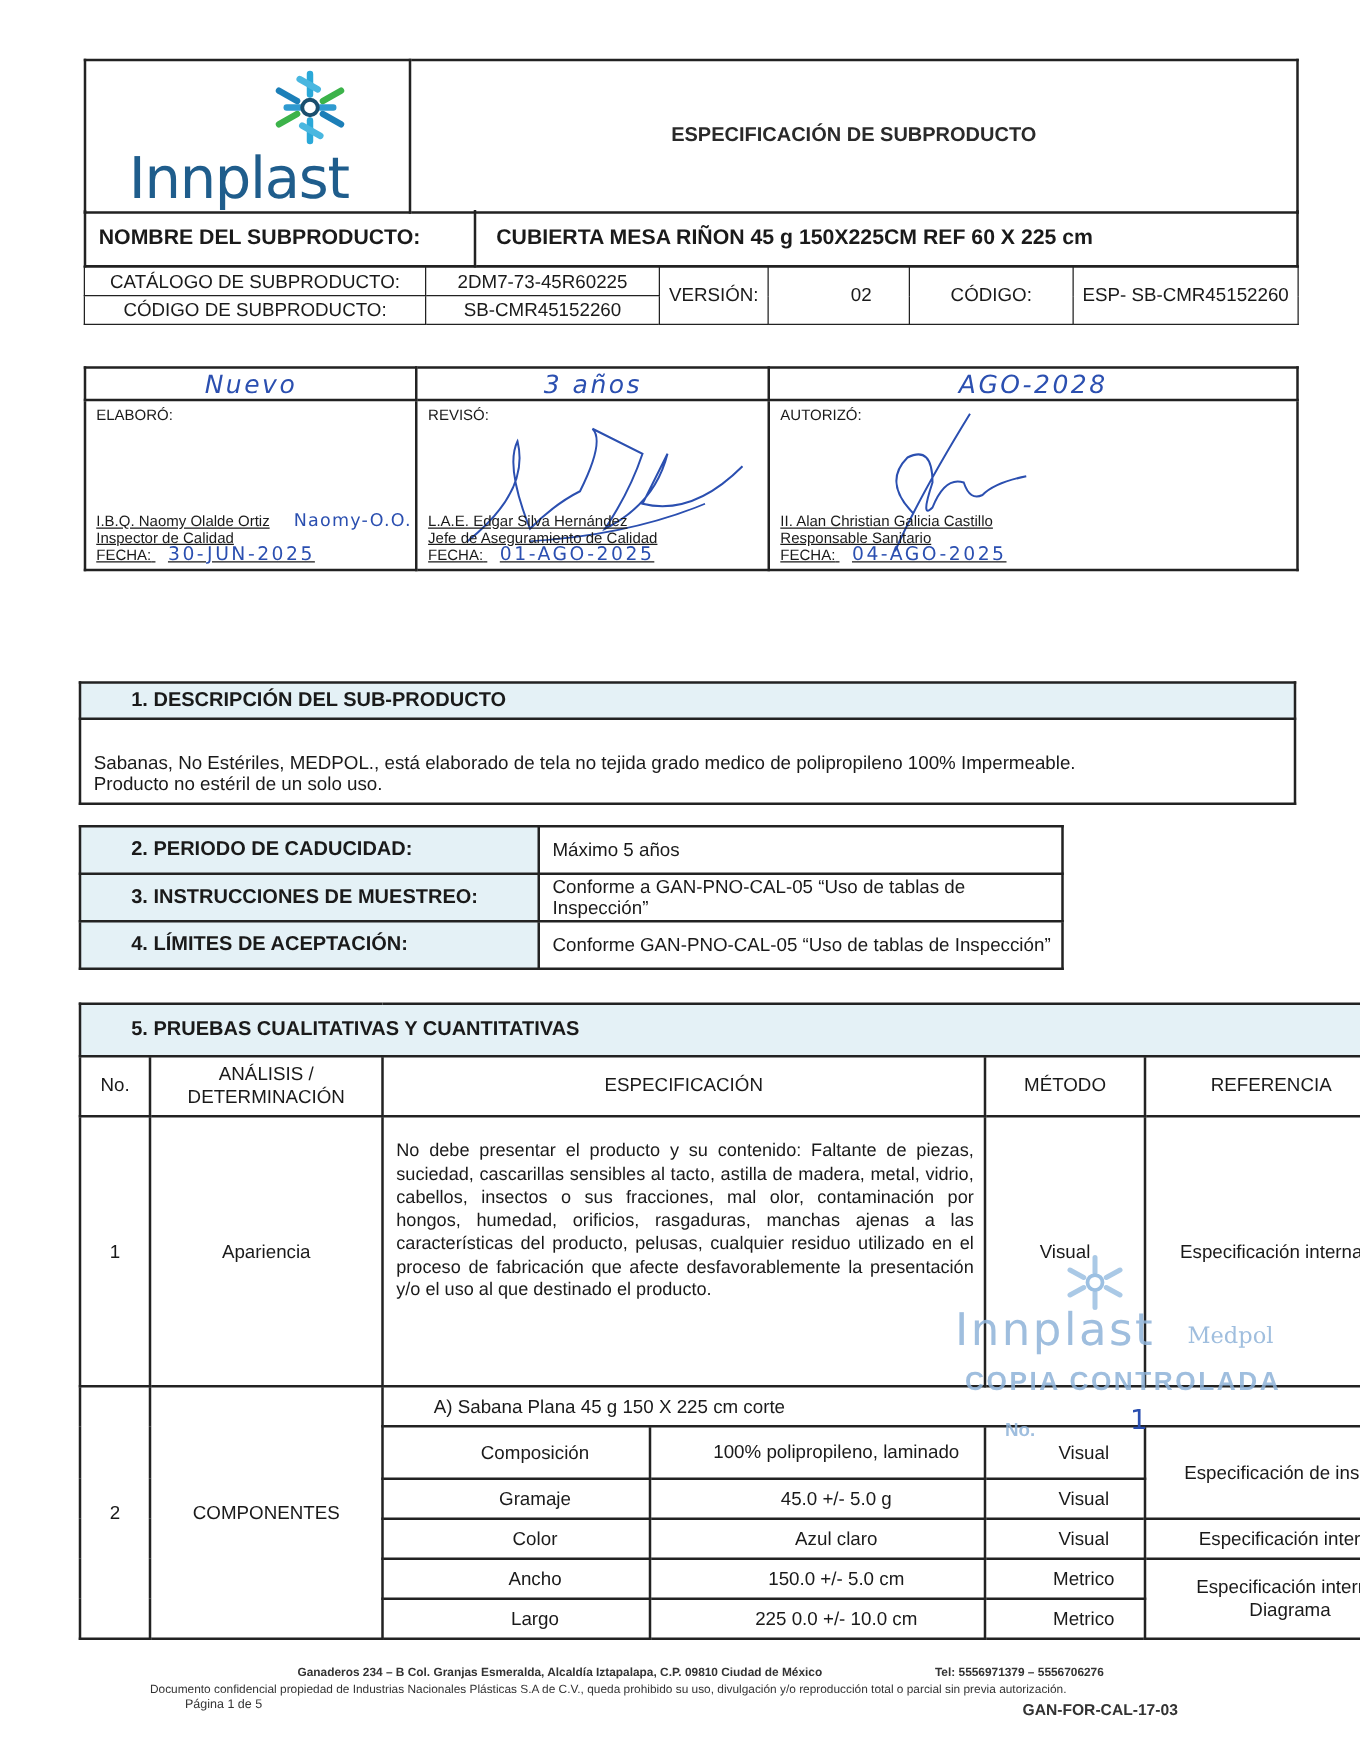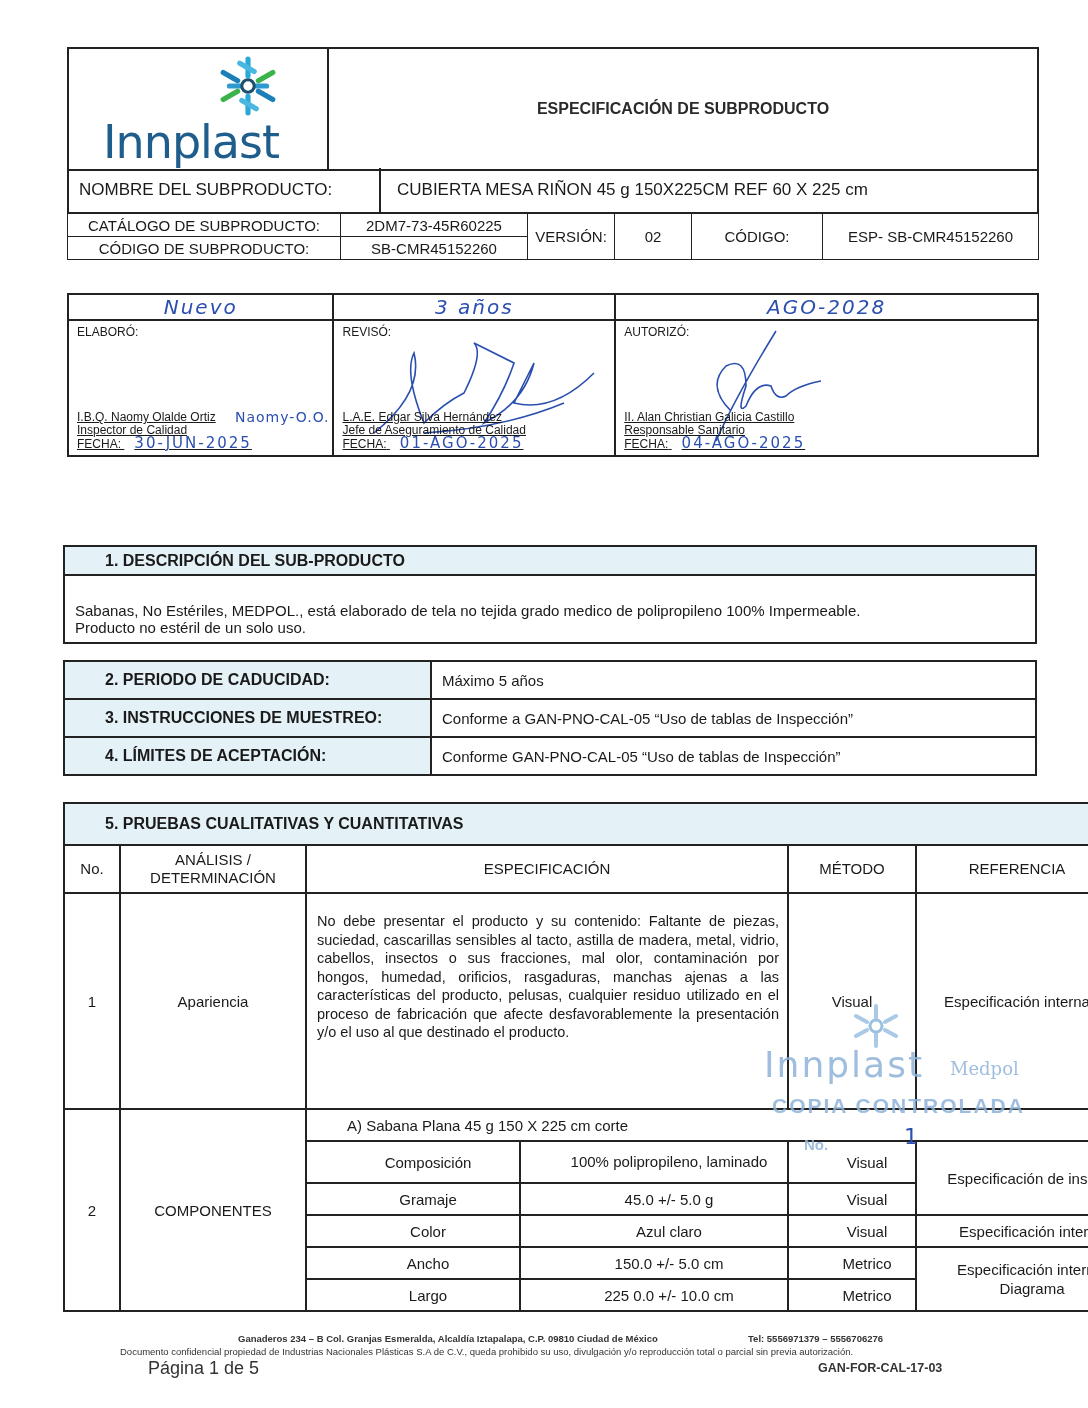--- a/index.html
+++ b/index.html
@@ -10,57 +10,57 @@
   .thin td { border-width: 1.5px; }
   .c { text-align: center; }
   .hand { font-family: "DejaVu Sans", sans-serif; color: #2b4fb0; font-style: italic; letter-spacing: 2px; }
   
   #hdr-box { left: 67px; top: 47px; width: 972px; }
   #hdr-box td { font-size: 16px; margin-left: 19px; }
   .logo-cell { width: 258px; height: 120px; position: relative; }
   .logo-text { position: absolute; left: 34px; top: 66px; font-size: 46px; color: #1f5d8c; font-weight: normal; letter-spacing: -1px; font-family: "DejaVu Sans", sans-serif; }
   .logo-star { position: absolute; left: 148px; top: 6px; width: 62px; height: 62px; }
   .title-cell { font-size: 19px; font-weight: bold; color: #2a2a2a; text-align: center; }
-  .name-row td { height: 44px; font-size: 17px; font-weight: normal; }
+  .name-row td { height: 44px; font-size: 17px; font-weight: bold; }
   .cat td { height: 22px; font-size: 15px; }
   
   #appr { left: 67px; top: 293px; width: 972px; }
   #appr td { vertical-align: top; font-size: 12px; }
   .appr-h { height: 27px; font-size: 16px !important; font-weight: bold; text-align: center; vertical-align: middle !important; }
   .appr-v { height: 24px; text-align: center; vertical-align: middle !important; font-size: 20px !important; }
   .sig-cell { height: 134px; position: relative; }
   .sig-label { position: absolute; left: 8px; top: 4px; font-size: 12px; }
   .sig-name { position: absolute; left: 8px; bottom: 4px; font-size: 12px; line-height: 13px; text-decoration: underline; }
   .sig-svg { position: absolute; }
   
   #s1 { left: 63px; top: 545px; width: 974px; }
   #s1 td { font-size: 15px; }
   .sec-h { height: 27px; background: #e4f1f6; font-weight: bold; padding-left: 40px !important; font-size: 16px !important; }
   .desc { height: 54px; padding: 6px 10px !important; line-height: 17px; vertical-align: bottom; }
   
-  #s24 { left: 63px; top: 660px; width: 974px; }
+  #s24 { left: 63px; top: 660px; width: 788px; }
   #s24 td { height: 36px; font-size: 15px; }
   .lbl { background: #e4f1f6; font-weight: bold; padding-left: 40px !important; width: 325px; font-size: 16px !important; }
   .val { padding-left: 10px !important; }
   
   #s5 { left: 63px; top: 802px; width: 1056px; }
   #s5 td { font-size: 15px; }
   .s5-sec { height: 40px; background: #e4f1f6; font-weight: bold; padding-left: 40px !important; font-size: 16px !important; }
   .s5-colh { height: 46px; text-align: center; line-height: 18px; }
   .apar-spec { padding: 18px 8px 20px 10px !important; text-align: justify; line-height: 18.5px; font-size: 14.5px !important; vertical-align: top; }
   .sub td { height: 30px; text-align: center; padding-left: 30px; }
   
   #wm { left: 760px; top: 1000px; width: 280px; height: 150px; pointer-events: none; }
   .wm-text { position: absolute; color: #8fb3d9; opacity: 0.85; }
   
   #footer { left: 0; top: 1333px; width: 1088px; }
   .f1 { position: absolute; left: 238px; top: 0; font-size: 9.5px; font-weight: bold; color: #333; white-space: nowrap; }
   .f1b { position: absolute; left: 748px; top: 0; font-size: 9.5px; font-weight: bold; color: #333; white-space: nowrap; }
   .f2 { position: absolute; left: 120px; top: 13px; font-size: 9.5px; color: #333; white-space: nowrap; }
-  .f3 { position: absolute; left: 148px; top: 25px; font-size: 18px; color: #333; }
+  .f3 { position: absolute; left: 148px; top: 25px; font-size: 10px; color: #333; }
   .f4 { position: absolute; left: 818px; top: 28px; font-size: 12.5px; color: #333; font-weight: bold; }
 </style>
 </head>
 <body>
 
 <table id="hdr-box" class="abs">
   <tbody>
       <tr>
     <td class="logo-cell">
       <svg class="logo-star" viewBox="0 0 60 60">
@@ -93,21 +93,21 @@
   </tr>
 </tbody>
   </table>
 
 <table class="abs thin" style="left:67px; top:213px; width:972px;">
   <tbody>
       <tr class="cat">
     <td class="c" style="width:272px;">CATÁLOGO DE SUBPRODUCTO:</td>
     <td class="c" style="width:186px;">2DM7-73-45R60225</td>
     <td class="c" rowspan="2" style="width:86px;">VERSIÓN:</td>
-    <td class="c" rowspan="2" style="width:76px;">02</td>
+    <td class="c" rowspan="2" style="width:76px;padding-left:36px;">02</td>
     <td class="c" rowspan="2" style="width:130px;">CÓDIGO:</td>
     <td class="c" rowspan="2">ESP- SB-CMR45152260</td>
   </tr>
   <tr class="cat">
     <td class="c">CÓDIGO DE SUBPRODUCTO:</td>
     <td class="c">SB-CMR45152260</td>
   </tr>
 </tbody>
   </table>
 

